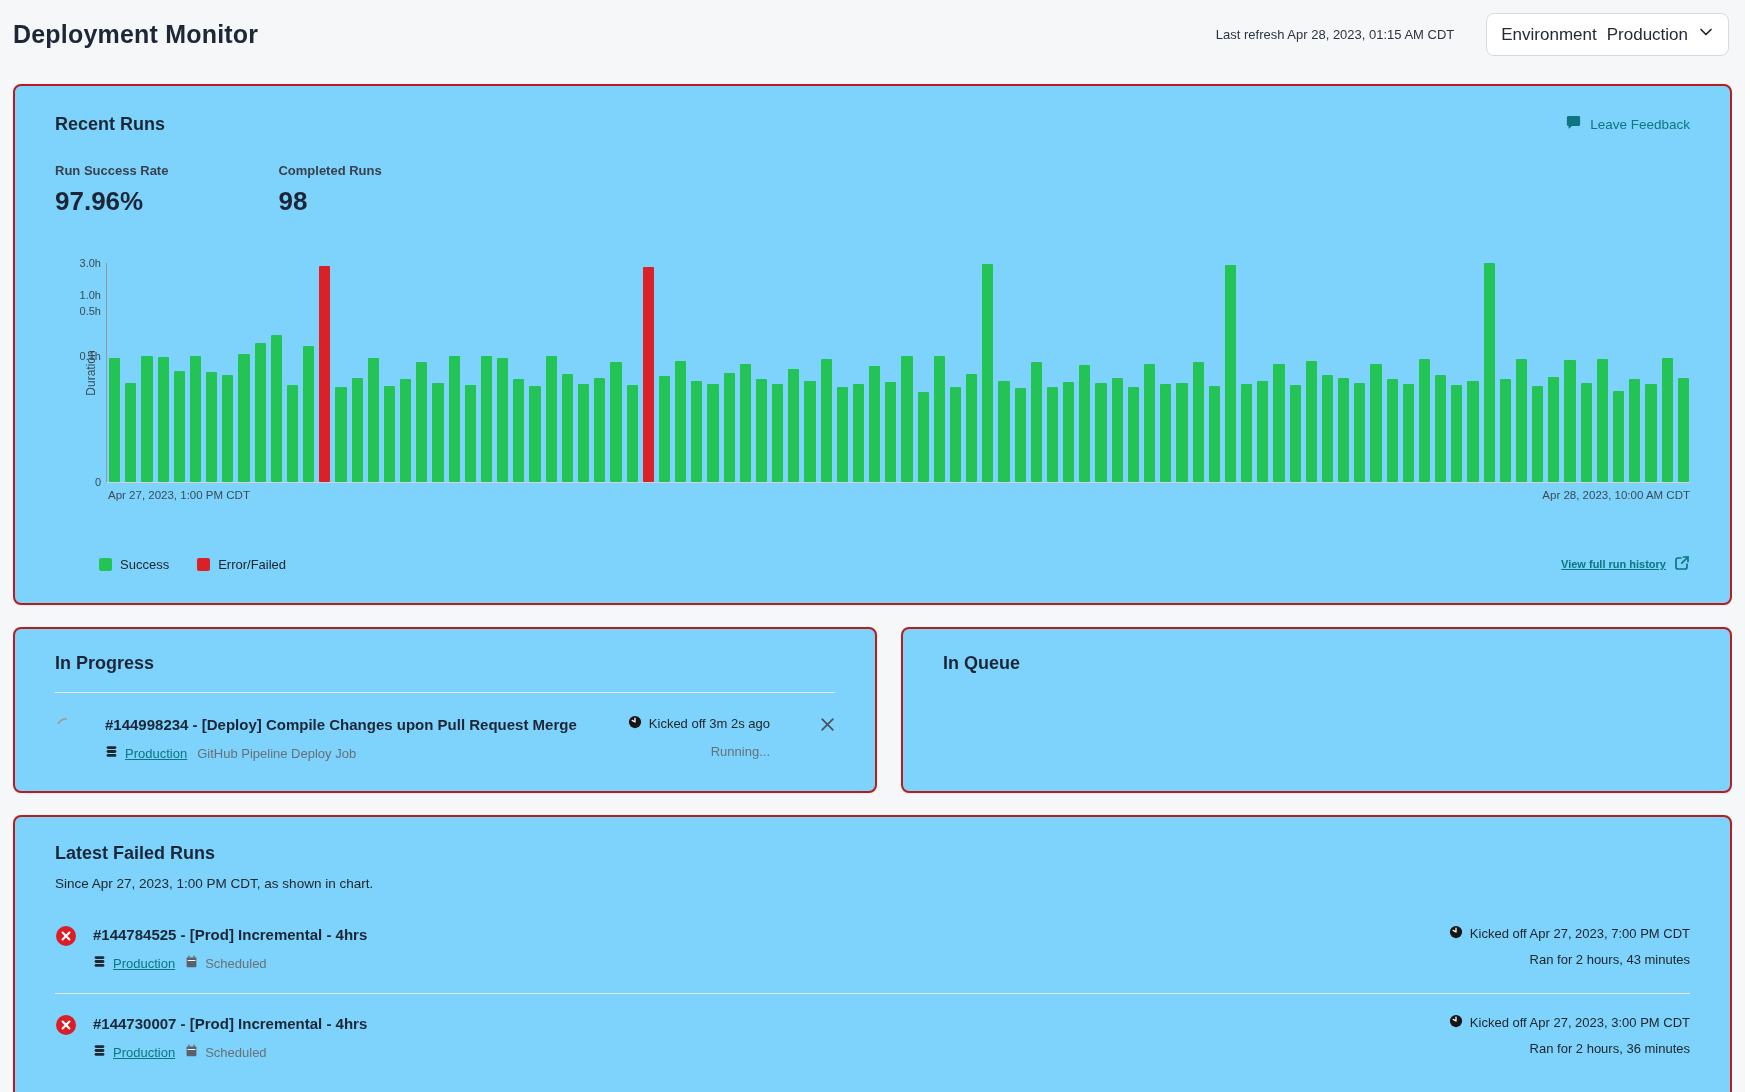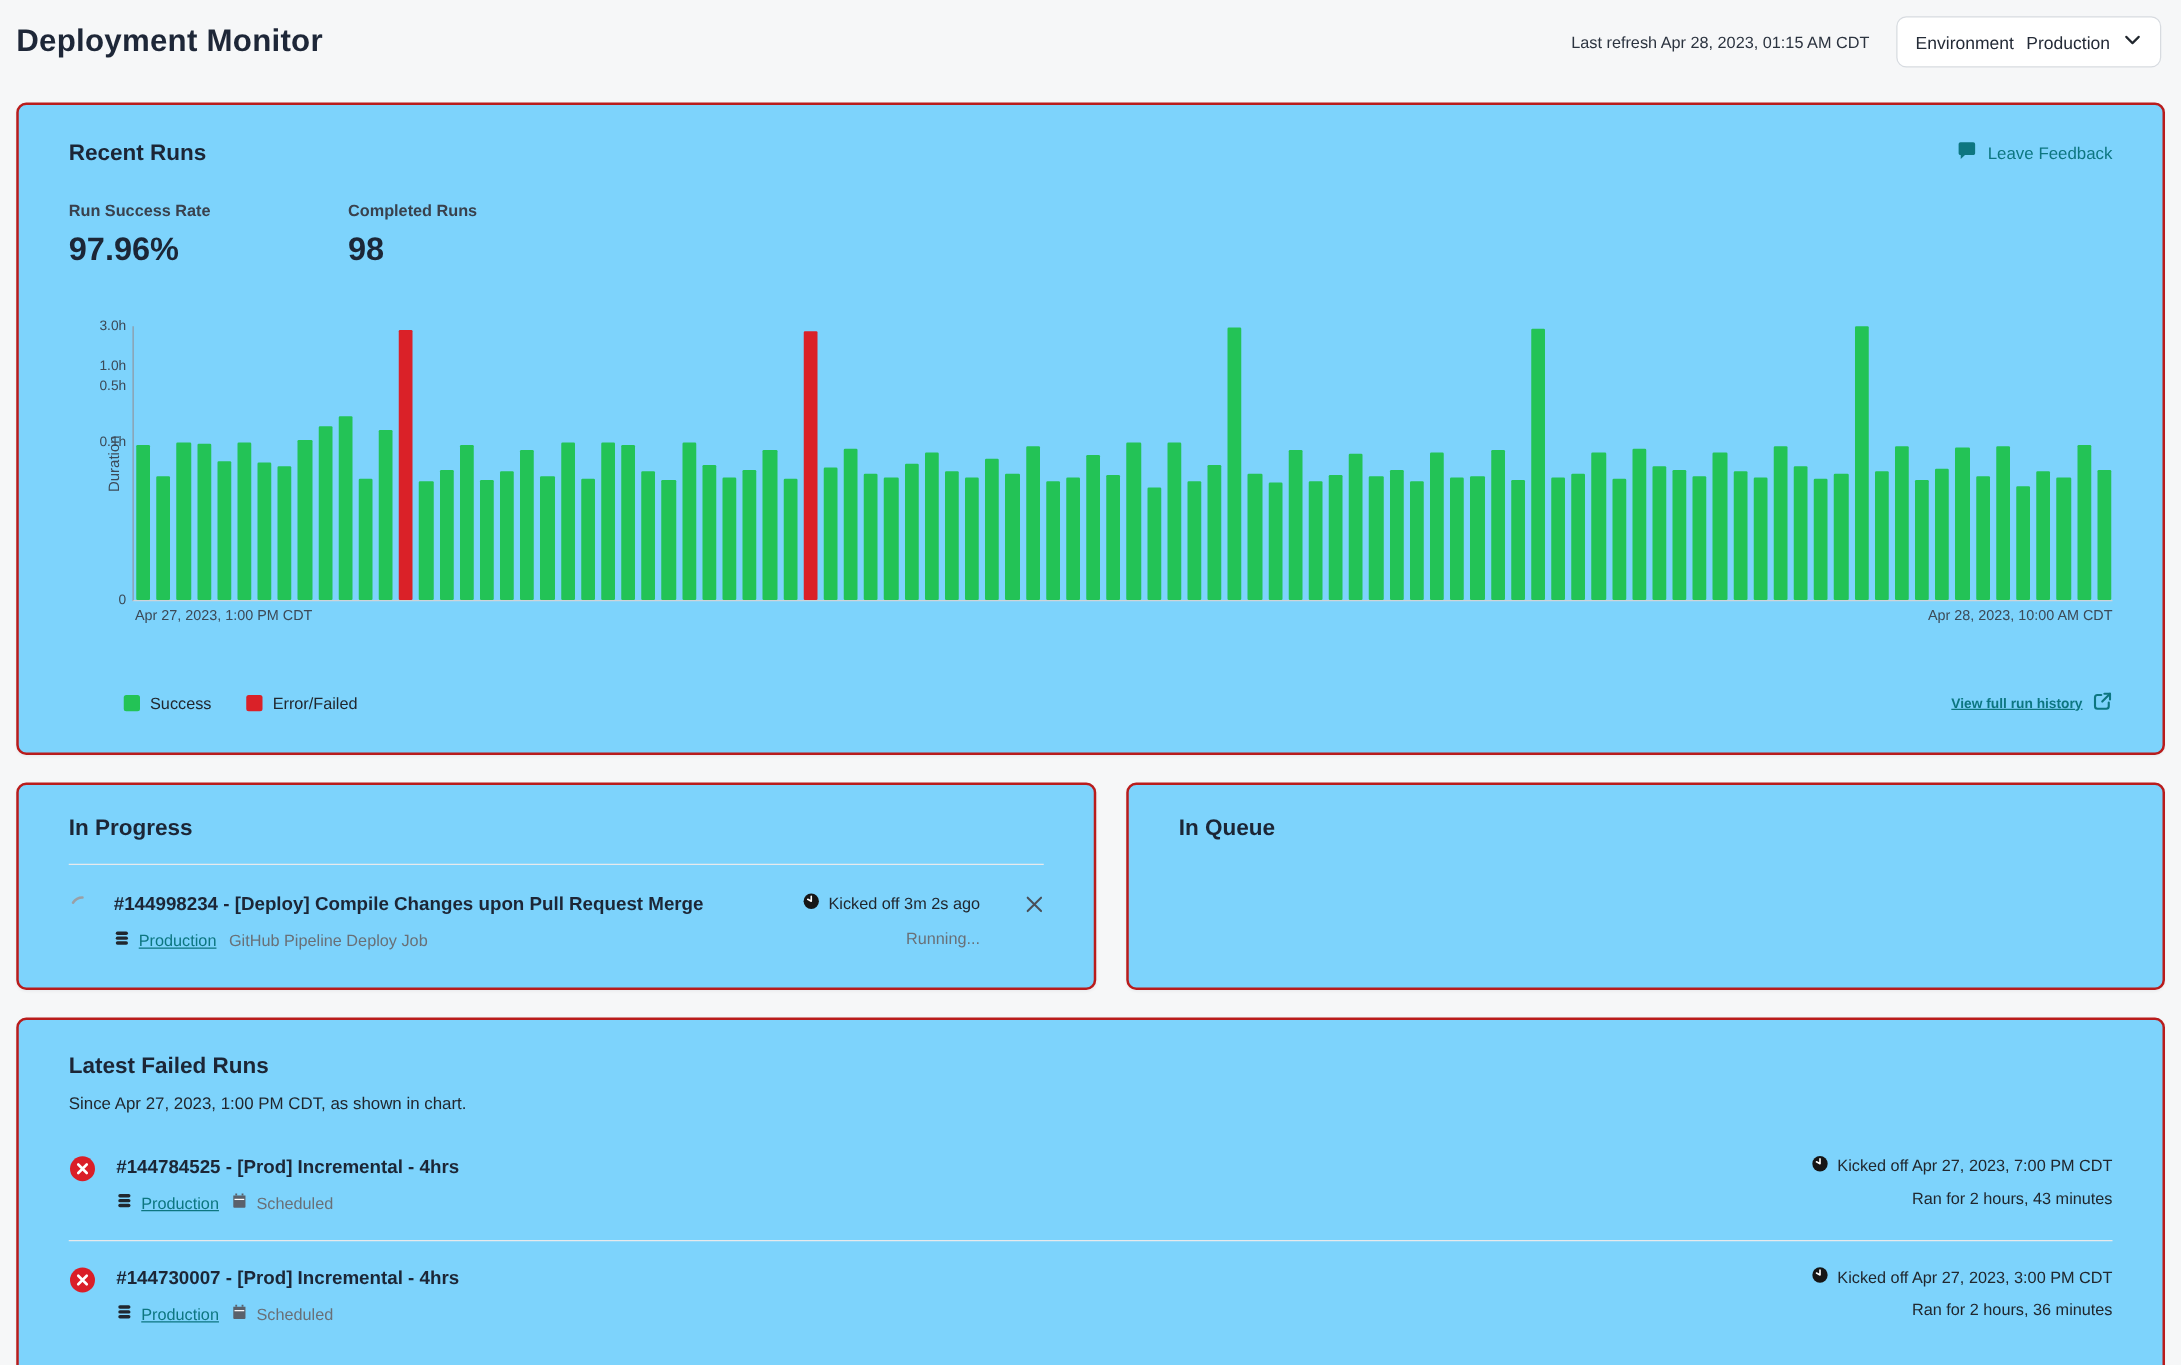--- a/index.html
+++ b/index.html
@@ -4,28 +4,28 @@
 <style>
   * { box-sizing: border-box; }
   html,body { margin:0; padding:0; }
   body {
     width:1745px; min-height:1092px;
     background:#f6f7f8;
     font-family:"Liberation Sans", sans-serif;
     color:#21272e;
   }
   
-  .page-header { display:flex; align-items:center; padding:13px 16px 13px 13px; gap:8px; }
+  .page-header { display:flex; align-items:center; padding:13px 16px 13px 13px; gap:18px; }
   .page-title { font-size:25px; font-weight:bold; color:#1e2738; letter-spacing:.2px; }
   .header-spacer { flex:1; }
   .last-refresh { font-size:13px; color:#2c3440; margin-right:14px; }
   .env-select {
     display:flex; align-items:center; gap:10px;
     background:#fff; border:1px solid #d7dbe0; border-radius:8px;
-    padding:10px 14px; font-size:14px; color:#242b37; cursor:pointer;
+    padding:10px 14px; font-size:17px; color:#242b37; cursor:pointer;
   }
   .env-select .env-val { font-weight:400; }
   
   .card {
     background:#7dd3fc; border:2px solid #b91c1c; border-radius:8px;
     margin:0 13px; box-shadow:0 1px 2px rgba(16,24,40,.04);
   }
   .card-title { font-size:18px; font-weight:bold; color:#1c2636; }
   
   .card-recent { margin-top:15px; padding:28px 40px 30px 40px; }
@@ -67,21 +67,21 @@
   .swatch-failed { background:var(--red); }
   .view-history { margin-left:auto; display:flex; align-items:center; gap:8px;
     color:#0d7680; font-size:11px; font-weight:bold; cursor:pointer; }
   .view-history .lnk { text-decoration:underline; }
   
   .mid-row { display:flex; gap:24px; margin:22px 13px 0 13px; }
   .mid-row .card { margin:0; }
   .card-progress { width:864px; padding:24px 40px 30px 40px; }
   .card-queue { flex:1; padding:24px 40px 30px 40px; }
   .divider { border-bottom:1px solid #e7e9ec; margin-top:18px; }
-  .run-row { display:flex; align-items:flex-start; margin-top:22px; gap:10px; }
+  .run-row { display:flex; align-items:flex-start; margin-top:22px; gap:24px; }
   .spinner-cell { width:26px; padding-top:2px; }
   .run-main { flex:1; }
   .run-title { font-size:15px; font-weight:bold; color:#1c2636; line-height:20px; }
   .run-meta { display:flex; align-items:center; gap:10px; margin-top:10px; font-size:13px; }
   .meta-link { color:#0d7680; text-decoration:underline; cursor:pointer; }
   .meta-plain { color:#697077; }
   .meta-item { display:flex; align-items:center; gap:7px; }
   .run-right { text-align:right; white-space:nowrap; }
   .kicked { display:flex; align-items:center; justify-content:flex-end; gap:7px;
     font-size:13px; color:#21272e; }

